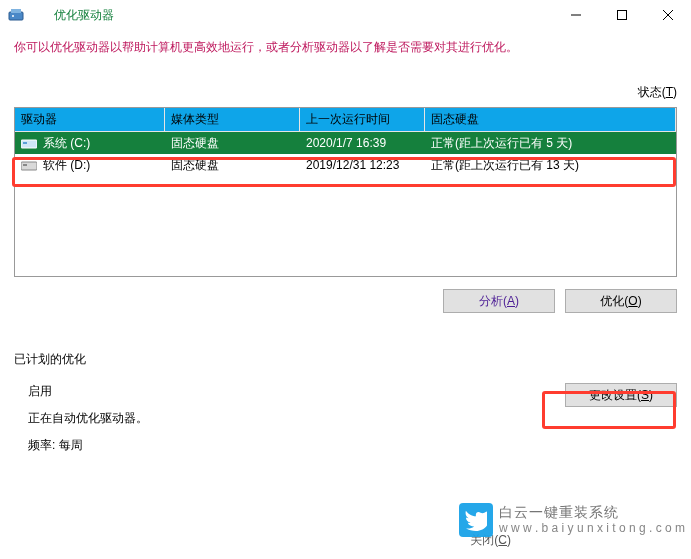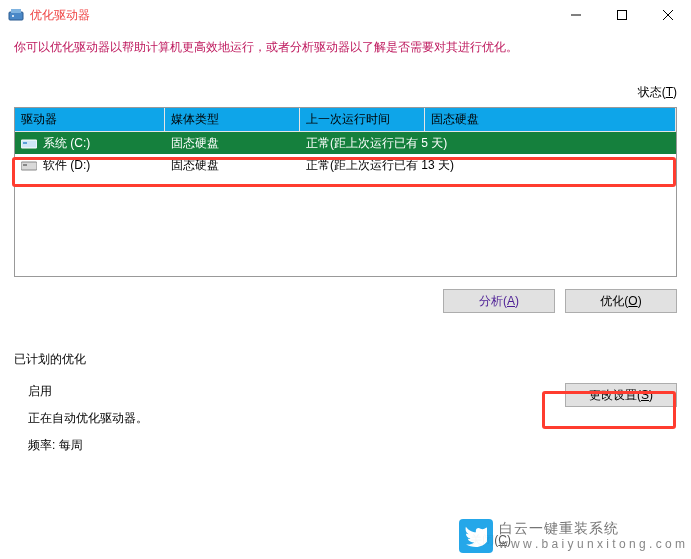--- a/index.html
+++ b/index.html
@@ -1,20 +1,20 @@
 <!DOCTYPE html>
 <html><head>
 <meta charset="utf-8">
 <style>
 * { margin: 0; padding: 0; box-sizing: border-box; font-family: "Microsoft YaHei", "Segoe UI", sans-serif; }
 body { width: 691px; height: 559px; background: #fff; overflow: hidden; position: relative; }
 
 .titlebar { height: 30px; display: flex; align-items: center; padding-left: 8px; }
 .titlebar .app-icon { width: 16px; height: 16px; margin-right: 6px; display: inline-flex; }
-.titlebar .title { font-size: 12px; color: #ef4444; }
+.titlebar .title { font-size: 12px; color: #15803d; margin-left: 24px; }
 .titlebar .spacer { flex: 1; }
 .winbtn { width: 46px; height: 30px; display: flex; align-items: center; justify-content: center; }
 .winbtn svg { width: 10px; height: 10px; }
 
 .content { padding: 8px 14px 0 14px; }
 .desc { font-size: 12px; color: #be185d; margin-bottom: 28px; line-height: 1.5; }
 
 .section-label { font-size: 12px; margin-bottom: 6px; text-align: right; }
 .underline { text-decoration: underline; }
 
@@ -37,21 +37,21 @@
 .btn { width: 112px; height: 24px; background: #e1e1e1; border: 1px solid #adadad; font-size: 12px; display: flex; align-items: center; justify-content: center; }
 .btn.disabled { color: #4c1d95; text-align: right; }
 
 .sched-title { font-size: 12px; margin-top: 38px; margin-bottom: 14px; }
 .sched-row { display: flex; margin-top: 15px; }
 .sched-left { padding-left: 14px; font-size: 12px; }
 .sched-left .on { margin-bottom: 10px; }
 .sched-left .line2 { margin-bottom: 10px; }
 .sched-right { margin-left: auto; }
 
-.watermark { position: absolute; right: 6px; bottom: 6px; display: flex; align-items: center; gap: 6px; opacity: 0.95; margin-top: 32px; }
+.watermark { position: absolute; right: 6px; bottom: 22px; display: flex; align-items: center; gap: 6px; opacity: 0.95; margin-top: 32px; }
 .watermark .wm-icon { width: 34px; height: 34px; background: #1aa3e8; border-radius: 4px; display: flex; align-items: center; justify-content: center; }
 .watermark .wm-text { display: flex; flex-direction: column; font-size: 12px; color: #808080; line-height: 1.2; }
 .watermark .wm-text .l1 { font-size: 14px; color: #6e6e6e; letter-spacing: 1px; }
 .footer-close { position: absolute; right: 180px; bottom: 10px; font-size: 12px; color: #555; }
 </style>
 </head>
 <body>
 
 <div class="titlebar">
   <span class="app-icon">
@@ -100,34 +100,36 @@
       <div class="td col-drive">
         <span class="drive-icon">
           <svg viewBox="0 0 16 12">
               <rect x="0" y="3" width="16" height="8" rx="1" fill="#cfe6f7" stroke="#fff"></rect>
               <rect x="2" y="5" width="4" height="2" fill="#5aa0d8"></rect>
             </svg>
         </span>
         <span>系统 (C:)</span>
       </div>
       <div class="td col-media">固态硬盘</div>
+      <div class="td col-last">2020/1/7 16:39</div>
       <div class="td col-state">正常(距上次运行已有 5 天)</div>
     </div>
 
     <div class="row">
       <div class="td col-drive">
         <span class="drive-icon">
           <svg viewBox="0 0 16 12">
               <rect x="0" y="3" width="16" height="8" rx="1" fill="#d9d9d9" stroke="#888"></rect>
               <rect x="2" y="5" width="4" height="2" fill="#888"></rect>
             </svg>
         </span>
         <span>软件 (D:)</span>
       </div>
       <div class="td col-media">固态硬盘</div>
+      <div class="td col-last">2019/12/31 12:23</div>
       <div class="td col-state">正常(距上次运行已有 13 天)</div>
     </div>
   </div>
 
   <div class="btnrow">
     <div class="btn disabled">
       <span>分析(</span>
         <span class="underline">A</span>
         <span>)</span>
     </div>

